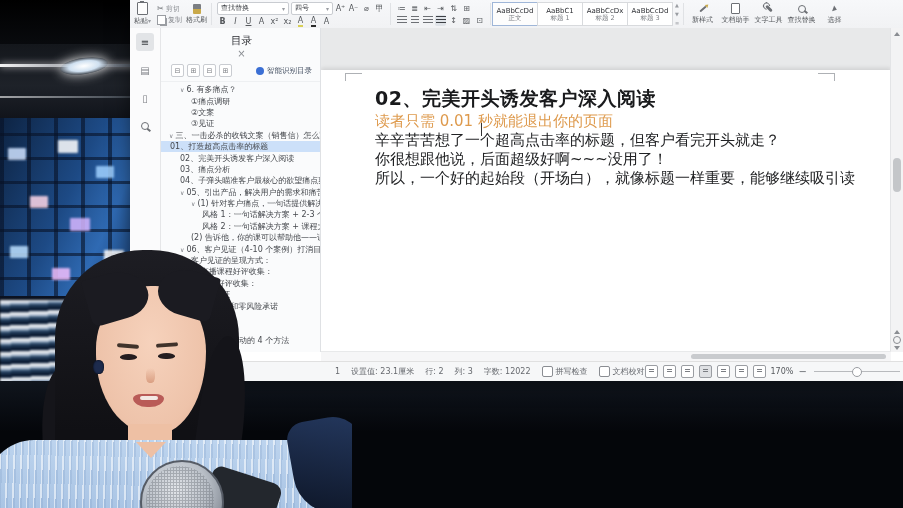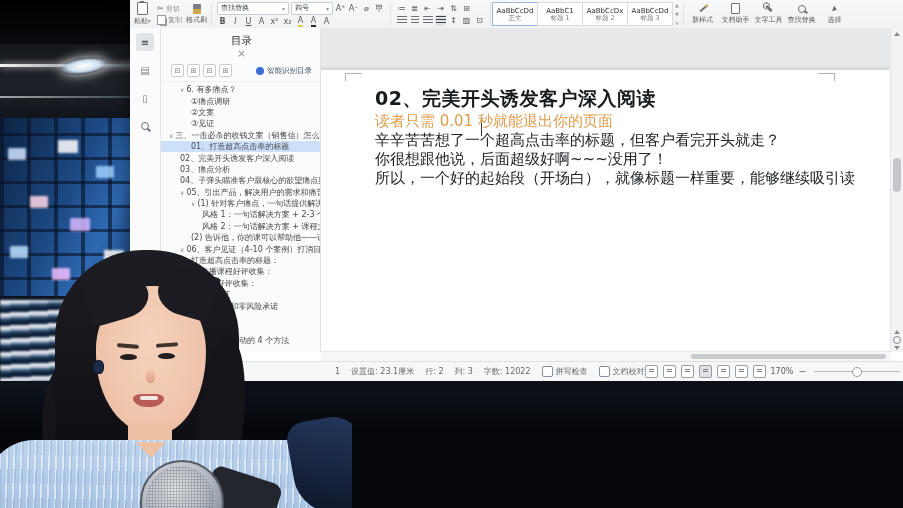--- a/index.html
+++ b/index.html
@@ -358,21 +358,21 @@
         <div class="toc-row" style="padding-left: 30px; align-items: flex-end;">
           <span>②文案</span>
         </div>
         <div class="toc-row" style="padding-left: 30px;">
           <span>③见证</span>
         </div>
         <div class="toc-row" style="padding-left: 8px;">
           <span class="tarr">∨</span>
           <span>三、一击必杀的收钱文案（销售信）怎么写？</span>
         </div>
-        <div class="toc-row sel" style="padding-left: 30px; background: rgb(204, 224, 249);">
+        <div class="toc-row sel" style="padding-left: 9px; background: rgb(204, 224, 249);">
           <span>01、打造超高点击率的标题</span>
         </div>
         <div class="toc-row" style="padding-left: 19px;">
           <span>02、完美开头诱发客户深入阅读</span>
         </div>
         <div class="toc-row" style="padding-left: 19px;">
           <span>03、痛点分析</span>
         </div>
         <div class="toc-row" style="padding-left: 19px;">
           <span>04、子弹头瞄准客户最核心的欲望痛点爽点</span>
@@ -392,21 +392,21 @@
           <span>风格 2：一句话解决方案 + 课程大纲</span>
         </div>
         <div class="toc-row" style="padding-left: 30px;">
           <span>(2) 告诉他，你的课可以帮助他——课程...</span>
         </div>
         <div class="toc-row" style="padding-left: 19px;">
           <span class="tarr">∨</span>
           <span>06、客户见证（4-10 个案例）打消目标客户的...</span>
         </div>
         <div class="toc-row" style="padding-left: 30px;">
-          <span>打造超高点击率的标题：</span>
+          <span>客户见证的呈现方式：</span>
         </div>
         <div class="toc-row" style="padding-left: 30px;">
           <span>① 直播课程好评收集：</span>
         </div>
         <div class="toc-row" style="padding-left: 30px;">
           <span>② 服务好评收集：</span>
         </div>
         <div class="toc-row" style="padding-left: 19px;">
           <span>07、实力见证</span>
         </div>

